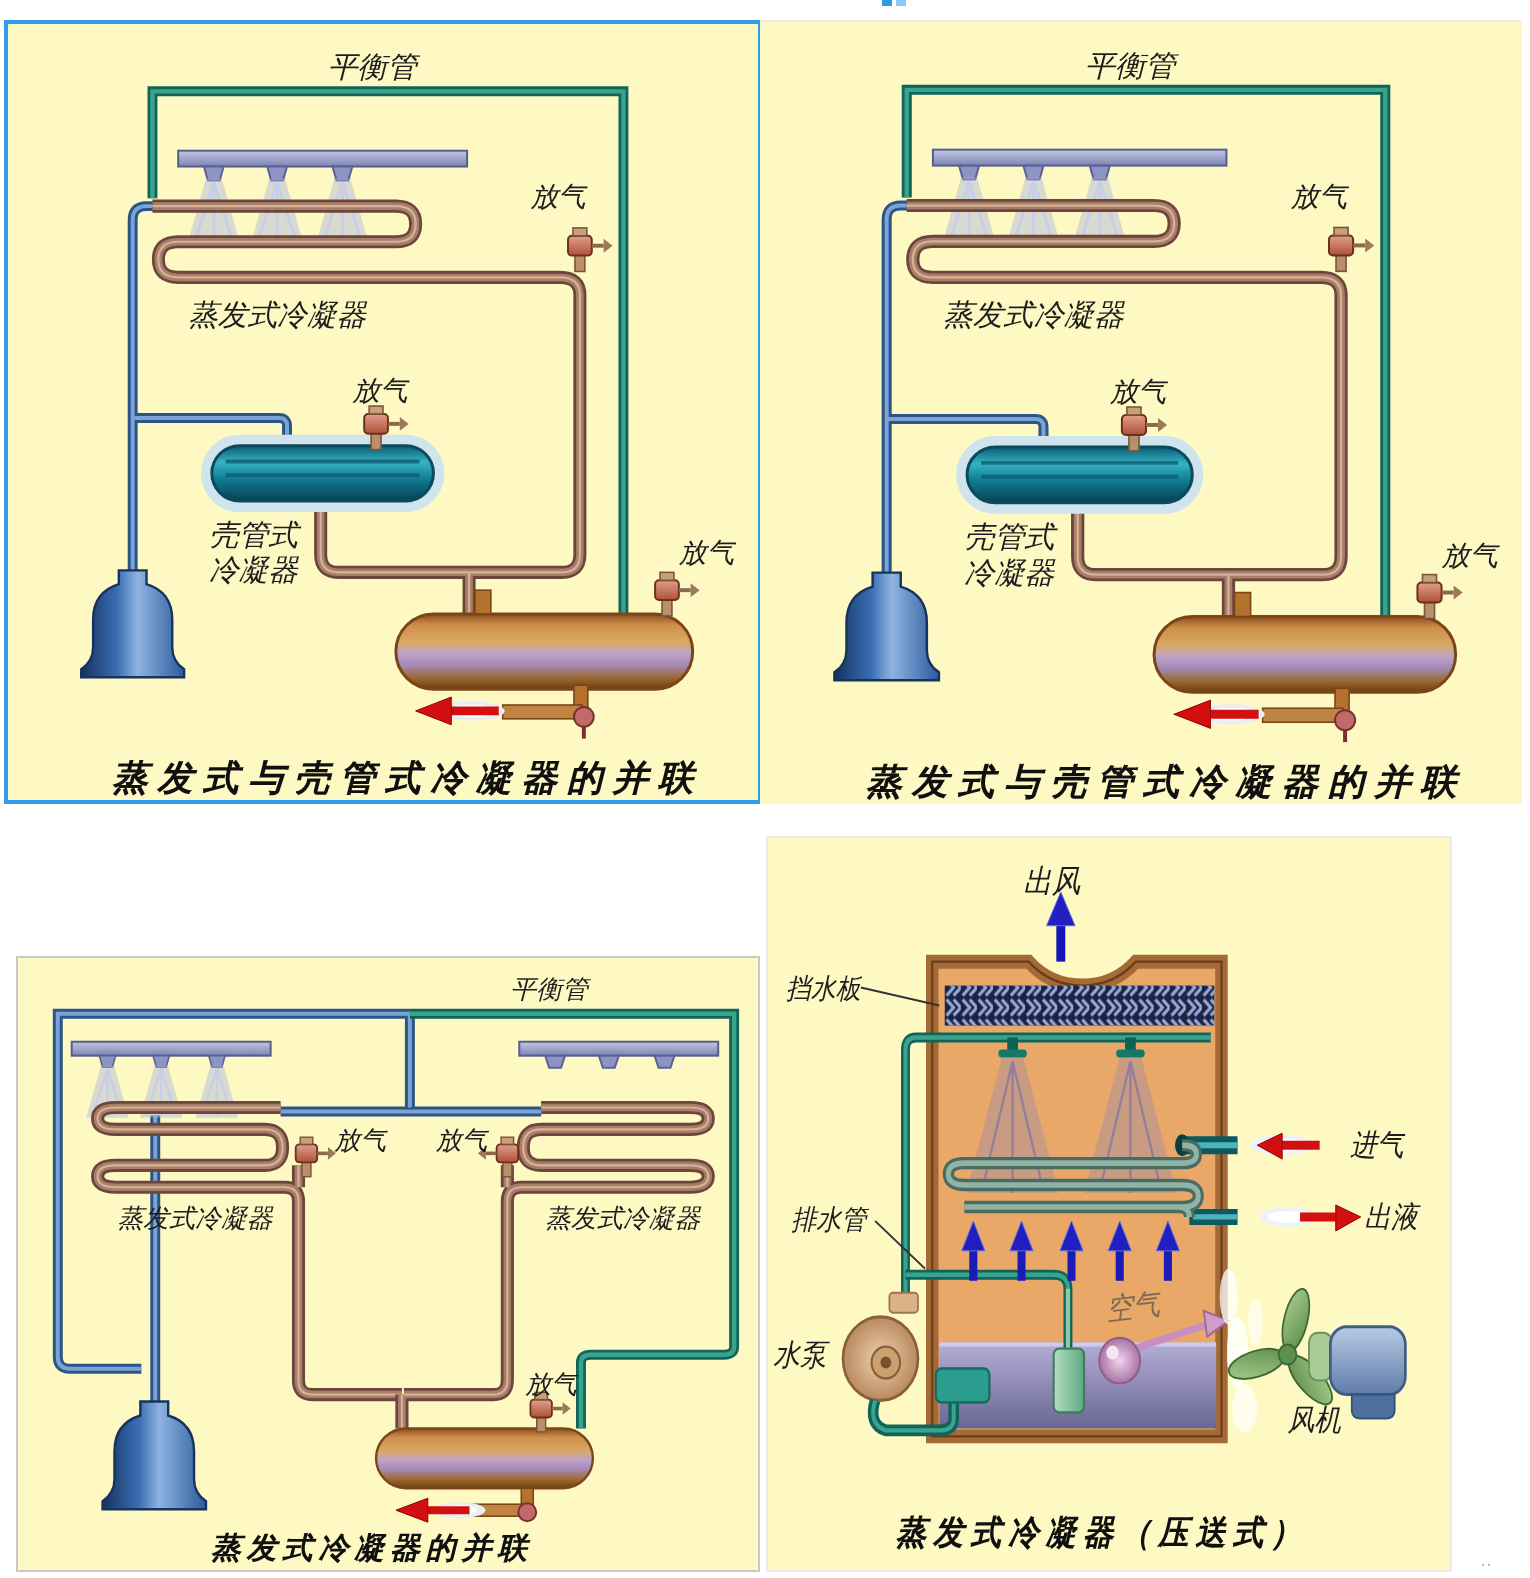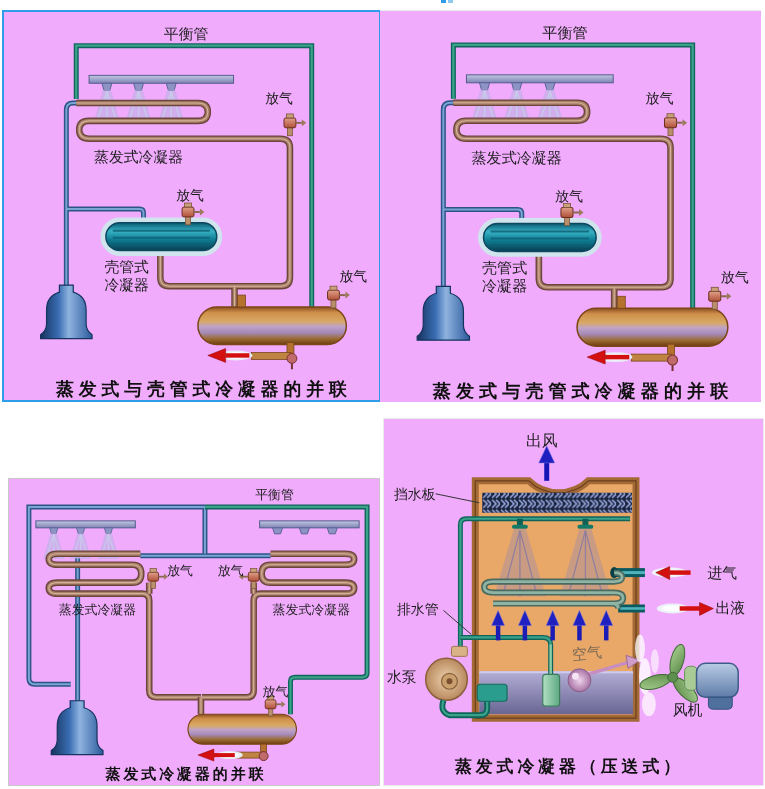--- a/index.html
+++ b/index.html
@@ -1,23 +1,23 @@
 <!DOCTYPE html>
 <html><head>
 <meta charset="utf-8">
 <style>
   html,body{margin:0;padding:0;background:#fff;}
   .stage{position:relative;width:765px;height:789px;background:#ffffff;overflow:hidden;
          font-family:"DejaVu Sans",sans-serif;}
-  .panel{position:absolute;box-sizing:border-box;background:#f0abfc;}
+  .panel{position:absolute;box-sizing:border-box;background:#fef9c3;font-style:italic;}
   .panel svg{display:block;width:100%;height:100%;}
   .p1{left:2px;top:10px;width:379px;height:392px;border:2px solid #2e9ce8;}
   .p2{left:380px;top:10px;width:381px;height:392px;border-top:1px solid #ececec;}
   .p3{left:8px;top:478px;width:372px;height:308px;border:1px solid #c9c9c9;}
-  .p4{left:383px;top:418px;width:381px;height:368px;border:1px solid #ebebeb;}
+  .p4{left:383px;top:418px;width:343px;height:368px;border:1px solid #ebebeb;}
   .frag{position:absolute;top:0;left:441px;height:3px;display:flex;gap:2px;}
   .frag i{display:block;width:5px;height:3px;background:#2e9ce8;}
   .frag i+i{background:#8ec9f2;}
   .artifact{position:absolute;left:740px;top:776px;color:#bbb;font-size:9px;letter-spacing:2px;}
   
   .o-teal{stroke:#10655a;stroke-width:5;fill:none}
   .i-teal{stroke:#3ba38c;stroke-width:2.2;fill:none}
   .o-blue{stroke:#2c5586;stroke-width:5;fill:none}
   .i-blue{stroke:#7aa3d6;stroke-width:2;fill:none}
   .o-coil{stroke:#6b463a;stroke-width:6.6;fill:none}

